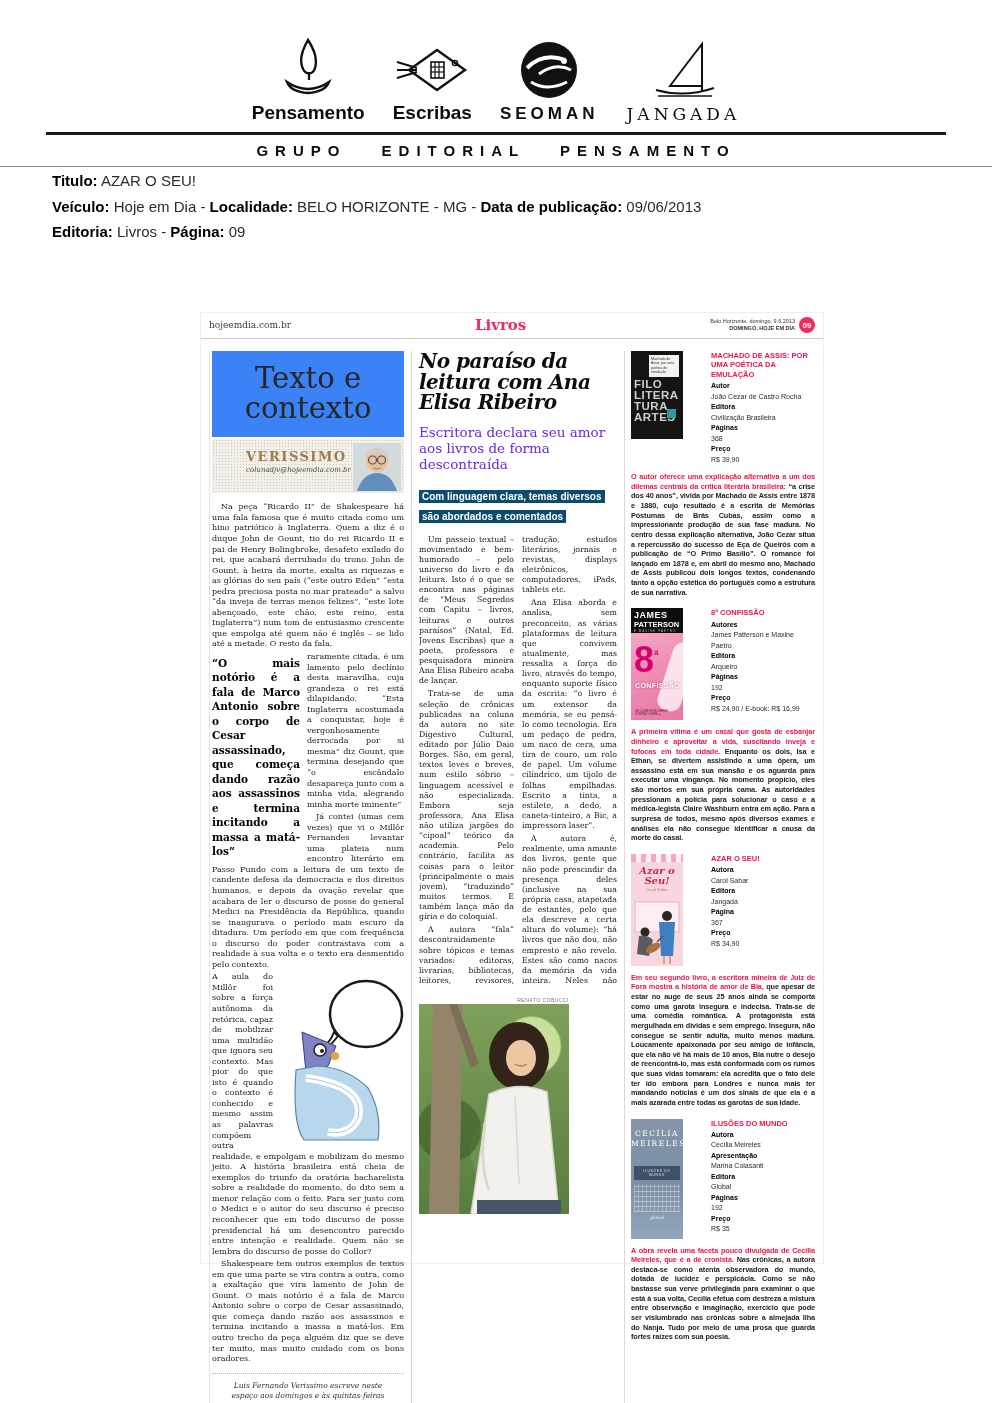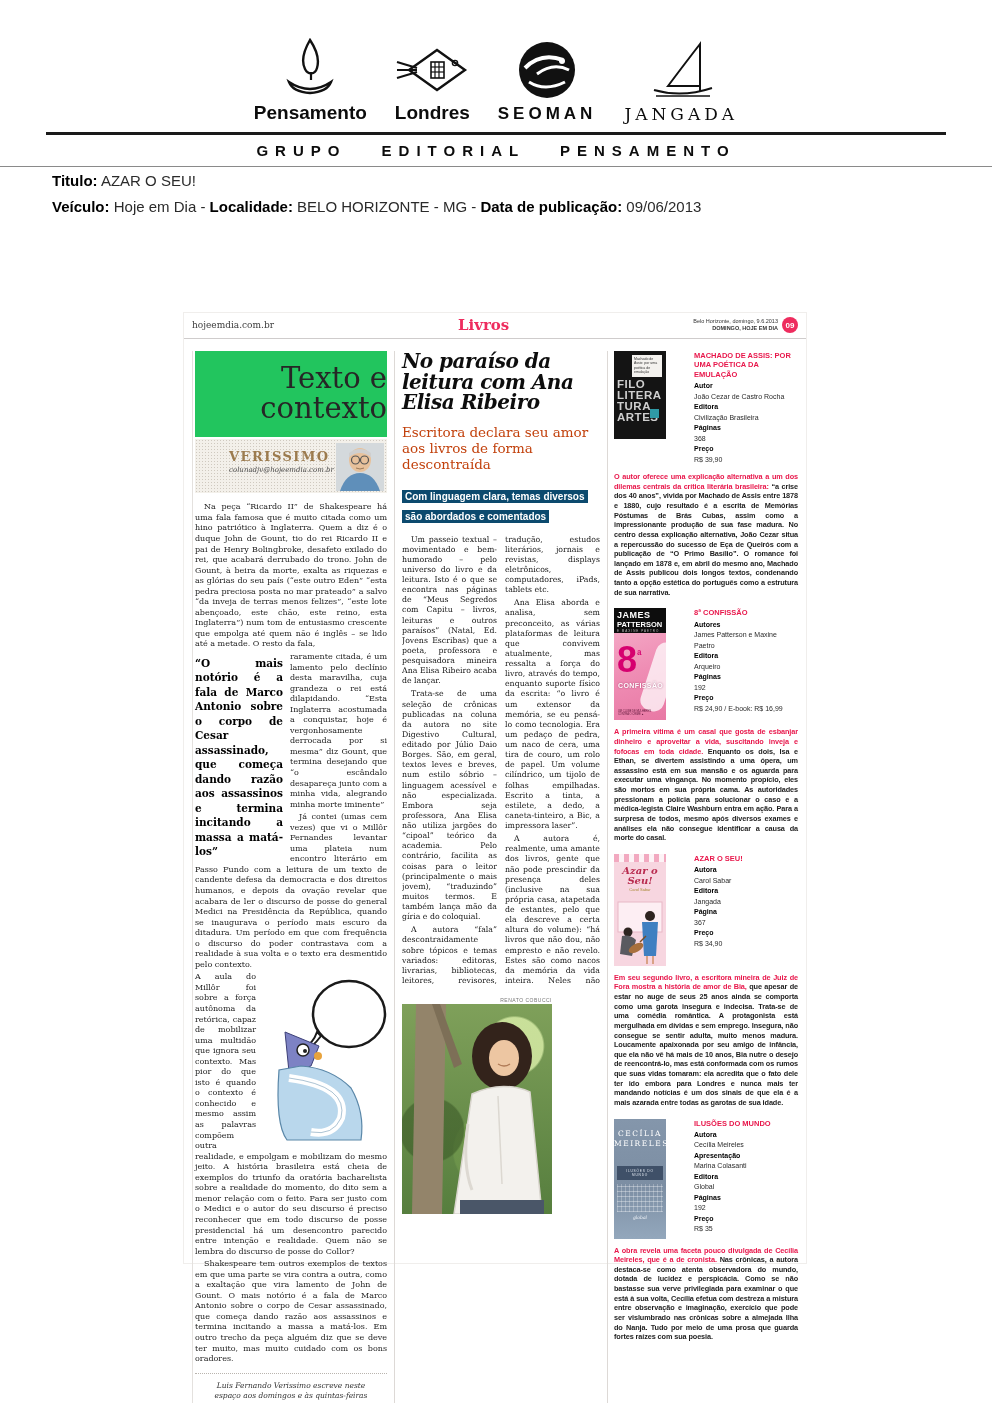--- a/index.html
+++ b/index.html
@@ -17,59 +17,59 @@
   .brand-label.spaced { letter-spacing:4px; font-size:17px; font-weight:600; }
   .brand-label.serifcaps { font-family:"DejaVu Serif",serif; letter-spacing:4px; font-size:17px; font-weight:400; }
   .rule1 { width:900px; margin:8px auto 0; border-top:3px solid #1a1a1a; }
   .group-line { margin-top:7px; font-weight:bold; font-size:15px; letter-spacing:7px; word-spacing:24px; color:#0c0c0c; }
   .rule2 { width:992px; margin:7px auto 0; border-top:1px solid #8a8a8a; }
   
   .meta { position:absolute; left:52px; top:168px; font-size:15px; color:#2b2b2b; line-height:1.7; }
   .meta b { color:#000; }
   
   .clipping {
-    position:absolute; left:183px; top:312px; width:624px; height:952px;
+    position:absolute; left:200px; top:312px; width:624px; height:952px;
     background:#fff; border:1px solid #f0eeec; font-family:"DejaVu Serif",serif;
   }
   .masthead { display:flex; justify-content:space-between; align-items:center;
     padding:3px 8px 4px 8px; border-bottom:1px solid #cfcccc; height:26px; }
   .mh-site { font-size:9px; color:#3c3c3c; }
   .mh-section { font-size:15px; font-weight:bold; color:#ee2c5e; }
   .mh-right { display:flex; align-items:center; gap:4px; }
   .mh-dates { text-align:right; font-size:5.5px; line-height:1.3; color:#333; font-family:"Liberation Sans",sans-serif; }
   .mh-dates .d2 { font-weight:bold; }
   .badge { width:16px; height:16px; border-radius:50%; background:#ee2c5e; color:#fff;
     font-family:"Liberation Sans",sans-serif; font-size:8px; font-weight:bold;
     display:flex; align-items:center; justify-content:center; }
   .columns { display:flex; padding:12px 6px 0 8px; }
   .col1 { width:204px; padding:0 7px 0 2px; border-left:1px solid #e4e1de; border-right:1px solid #ddd9d6; }
   .col2 { width:214px; padding:0 7px; border-right:1px solid #ddd9d6; }
   .col3 { width:192px; padding:0 2px 0 6px; }
   
-  .tc-head { background:#22c55e; text-align:right; padding:12px 0 14px; }
+  .tc-head { background:#3b82f6; text-align:center; padding:12px 0 14px; }
   .tc-title { font-size:29px; line-height:1.04; color:#262626; }
   .ver-strip { position:relative; margin-top:2px; padding:10px 0 8px 34px; min-height:54px;
     background-color:#f3f0ea;
     background-image:radial-gradient(#cfc9bf 0.6px, transparent 0.7px); background-size:3px 3px; }
   .ver-name { font-weight:bold; font-size:13px; letter-spacing:1.5px; color:#9c7b4e; }
   .ver-email { font-style:italic; font-size:7px; color:#4c4c4c; margin-top:2px; }
   .ver-photo { position:absolute; right:3px; top:4px; width:48px; height:48px; overflow:hidden; }
   .v-body { margin-top:9px; font-size:8px; line-height:1.32; text-align:justify; color:#1c1c1c; }
   .v-body p { margin-bottom:2px; text-indent:9px; }
   .v-body p.noind { text-indent:0; }
   .pullquote { float:left; width:88px; margin:4px 7px 2px 0; font-weight:bold;
     font-size:10.5px; line-height:1.38; color:#000; font-family:"DejaVu Serif",serif; }
   .cartoon { float:right; width:126px; height:168px; margin:2px 0 2px 5px; }
   .v-footer { clear:both; margin-top:8px; padding:7px 14px 9px;
     border-top:1px dotted #b9b4ae; border-bottom:1px dotted #b9b4ae;
     text-align:center; font-style:italic; font-size:7.5px; line-height:1.45; color:#333; }
   
   .headline { font-weight:bold; font-style:italic; font-size:20px; line-height:1.03;
     letter-spacing:-0.5px; color:#0d0d0d; margin:0 0 12px; }
-  .deck { font-size:13.5px; line-height:1.18; color:#c2410c; margin-bottom:12px; }
+  .deck { font-size:13.5px; line-height:1.18; color:#6d28d9; margin-bottom:12px; }
   .kicker { margin-bottom:4px; }
   .kicker span { background:#0c4a6e; color:#fff; font-family:"Liberation Sans",sans-serif;
     font-weight:bold; font-size:10px; line-height:1.75; padding:1px 3px;
     -webkit-box-decoration-break:clone; box-decoration-break:clone; }
   .a-body { margin-top:9px; height:458px; overflow:hidden; column-count:2; column-gap:8px;
     font-size:7.8px; line-height:1.3; text-align:justify; color:#161616; }
   .a-body p { margin-bottom:3px; text-indent:9px; }
   .photo-block { margin-top:4px; }
   .photo-credit { width:150px; text-align:right; font-family:"Liberation Sans",sans-serif;
     font-size:5px; letter-spacing:0.5px; color:#777; margin-bottom:1px; }
@@ -153,21 +153,21 @@
         <line x1="2" y1="32" x2="22" y2="32" stroke="#111" stroke-width="2"></line>
         <line x1="2" y1="40" x2="22" y2="34" stroke="#111" stroke-width="2"></line>
         <rect x="36" y="24" width="13" height="16" fill="none" stroke="#111" stroke-width="1.6"></rect>
         <line x1="36" y1="29" x2="49" y2="29" stroke="#111" stroke-width="1.2"></line>
         <line x1="36" y1="34" x2="49" y2="34" stroke="#111" stroke-width="1.2"></line>
         <line x1="40" y1="24" x2="40" y2="40" stroke="#111" stroke-width="1.2"></line>
         <line x1="44" y1="24" x2="44" y2="40" stroke="#111" stroke-width="1.2"></line>
         <circle cx="60" cy="25" r="2.6" fill="none" stroke="#111" stroke-width="1.4"></circle>
         <line x1="59" y1="25" x2="62" y2="25" stroke="#111" stroke-width="1"></line>
       </svg>
-      <div class="brand-label">Londres</div>
+      <div class="brand-label">Escribas</div>
     </div>
     <div class="brand">
       <svg width="64" height="62" viewBox="0 0 64 62">
         <circle cx="32" cy="30" r="28" fill="#111"></circle>
         <path d="M10 28 Q26 12 48 20" fill="none" stroke="#fff" stroke-width="4"></path>
         <path d="M22 34 Q38 22 54 30" fill="none" stroke="#fff" stroke-width="3"></path>
         <circle cx="47" cy="21" r="3" fill="#fff"></circle>
         <path d="M14 42 Q30 52 50 42" fill="none" stroke="#fff" stroke-width="3"></path>
       </svg>
       <div class="brand-label spaced">SEOMAN</div>
@@ -183,20 +183,21 @@
     </div>
   </div>
   <div class="rule1"></div>
   <div class="group-line">GRUPO EDITORIAL PENSAMENTO</div>
   <div class="rule2"></div>
 </div>
 
 <div class="meta">
   <div class="meta-line"><b>Titulo:</b> <span>AZAR O SEU!</span></div>
   <div class="meta-line"><b>Veículo:</b> <span>Hoje em Dia - </span><b>Localidade:</b> <span>BELO HORIZONTE - MG - </span><b>Data de publicação:</b> <span>09/06/2013</span></div>
+  <div class="meta-line"><b>Editoria:</b> <span>Livros - </span><b>Página:</b> <span>09</span></div>
 </div>
 
 <div class="clipping">
 
   <div class="masthead">
     <div class="mh-site">hojeemdia.com.br</div>
     <div class="mh-section">Livros</div>
     <div class="mh-right">
       <div class="mh-dates">
         <div class="d1">Belo Horizonte, domingo, 9.6.2013</div>

